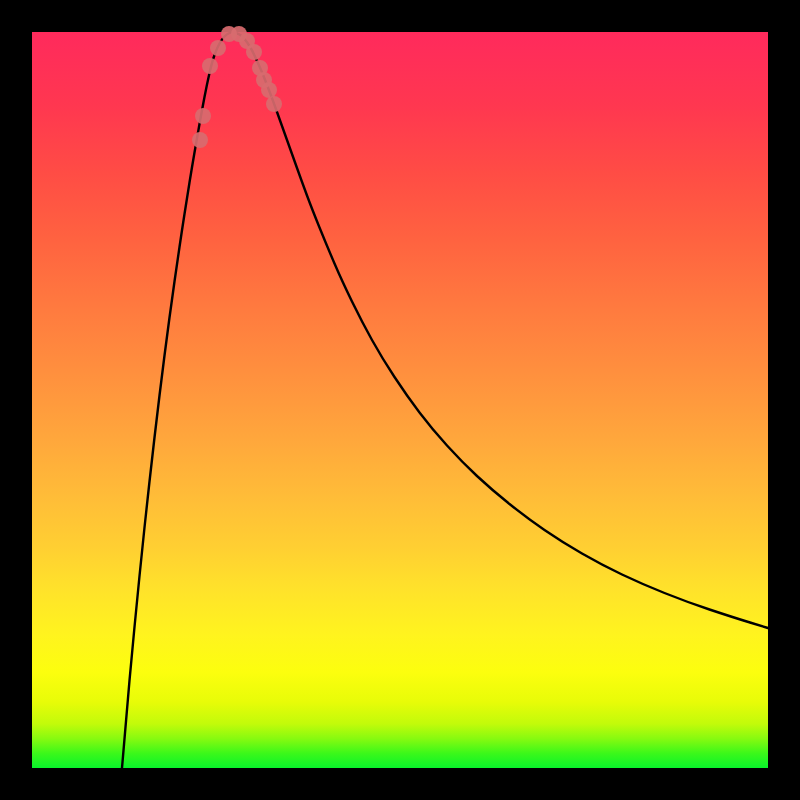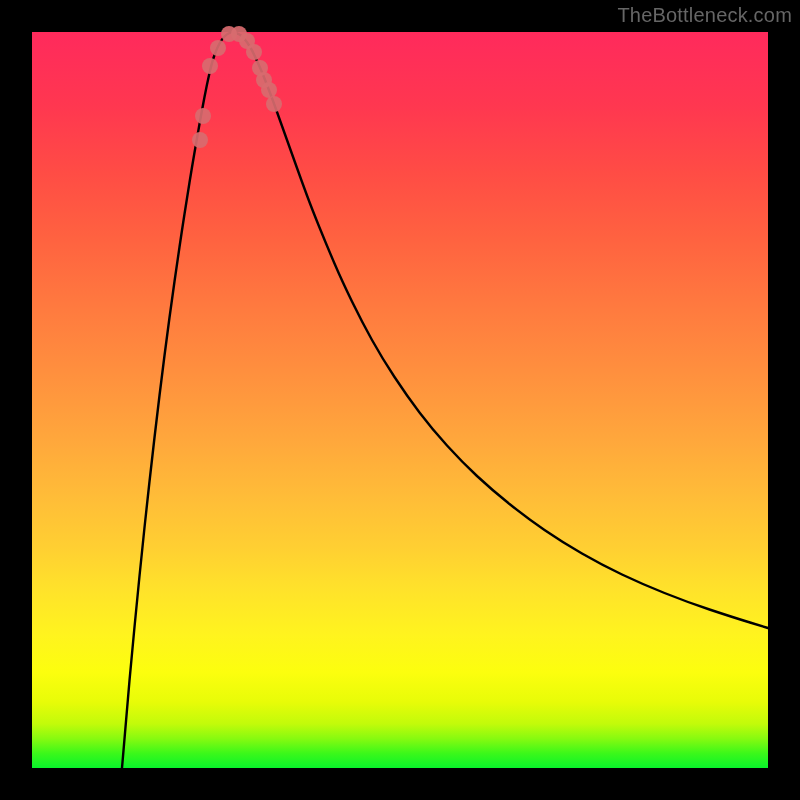--- a/index.html
+++ b/index.html
@@ -61,21 +61,20 @@
     font-size: 20px;
     font-weight: 500;
     letter-spacing: 0.2px;
     user-select: none;
   }
 </style>
 </head>
 <body>
 
 <div class="frame">
-  <div class="watermark">TheBottleneck.com</div>
 
   <div class="plot-area">
     <svg class="curve" viewBox="0 0 736 736" preserveAspectRatio="none">
       <g id="series-lines" stroke="#000" stroke-width="2.4" fill="none" stroke-linecap="round" stroke-linejoin="round">
           <path d="M 90 736 Q 95 676 97.5 648.5 Q 100 621 102.5 595 Q 105 569 107.5 544 Q 110 519 112.5 495.5 Q 115 472 117.5 449.5 Q 120 427 122.5 405.5 Q 125 384 127.5 363.5 Q 130 343 132.5 323.5 Q 135 304 137.5 285.5 Q 140 267 142.5 249.5 Q 145 232 147.5 215 Q 150 198 152.5 182 Q 155 166 157.5 150.5 Q 160 135 162.5 120.5 Q 165 106 167.5 92 Q 170 78 172.5 65 Q 175 52 177.5 41 Q 180 30 182.5 23 Q 185 16 187.5 11.5 Q 190 7 192.5 4.5 Q 195 2 197.5 1 T 200 0"></path>
           <path d="M 200 0 Q 205 1 207.5 2.5 Q 210 4 212.5 7 Q 215 10 217.5 14 Q 220 18 222.5 23.5 Q 225 29 227.5 34.5 Q 230 40 232.5 46.5 Q 235 53 237.5 59.5 Q 240 66 245 80 Q 250 94 255 108 Q 260 122 265 136 Q 270 150 275 163.5 Q 280 177 287.5 195.5 Q 295 214 302.5 231.5 Q 310 249 320 269.5 Q 330 290 340 308 Q 350 326 362.5 345 Q 375 364 387.5 380.5 Q 400 397 415 413.5 Q 430 430 445 444 Q 460 458 477.5 472 Q 495 486 512.5 498 Q 530 510 550 521.5 Q 570 533 590 542.5 Q 610 552 632.5 561 Q 655 570 677.5 577.5 Q 700 585 718 590.5 T 736 596"></path>
         </g>
       <g id="marker-dots">
           <circle cx="168" cy="108" r="8" fill="#d86b6f" fill-opacity="0.92"></circle>
           <circle cx="171" cy="84" r="8" fill="#d86b6f" fill-opacity="0.92"></circle>

